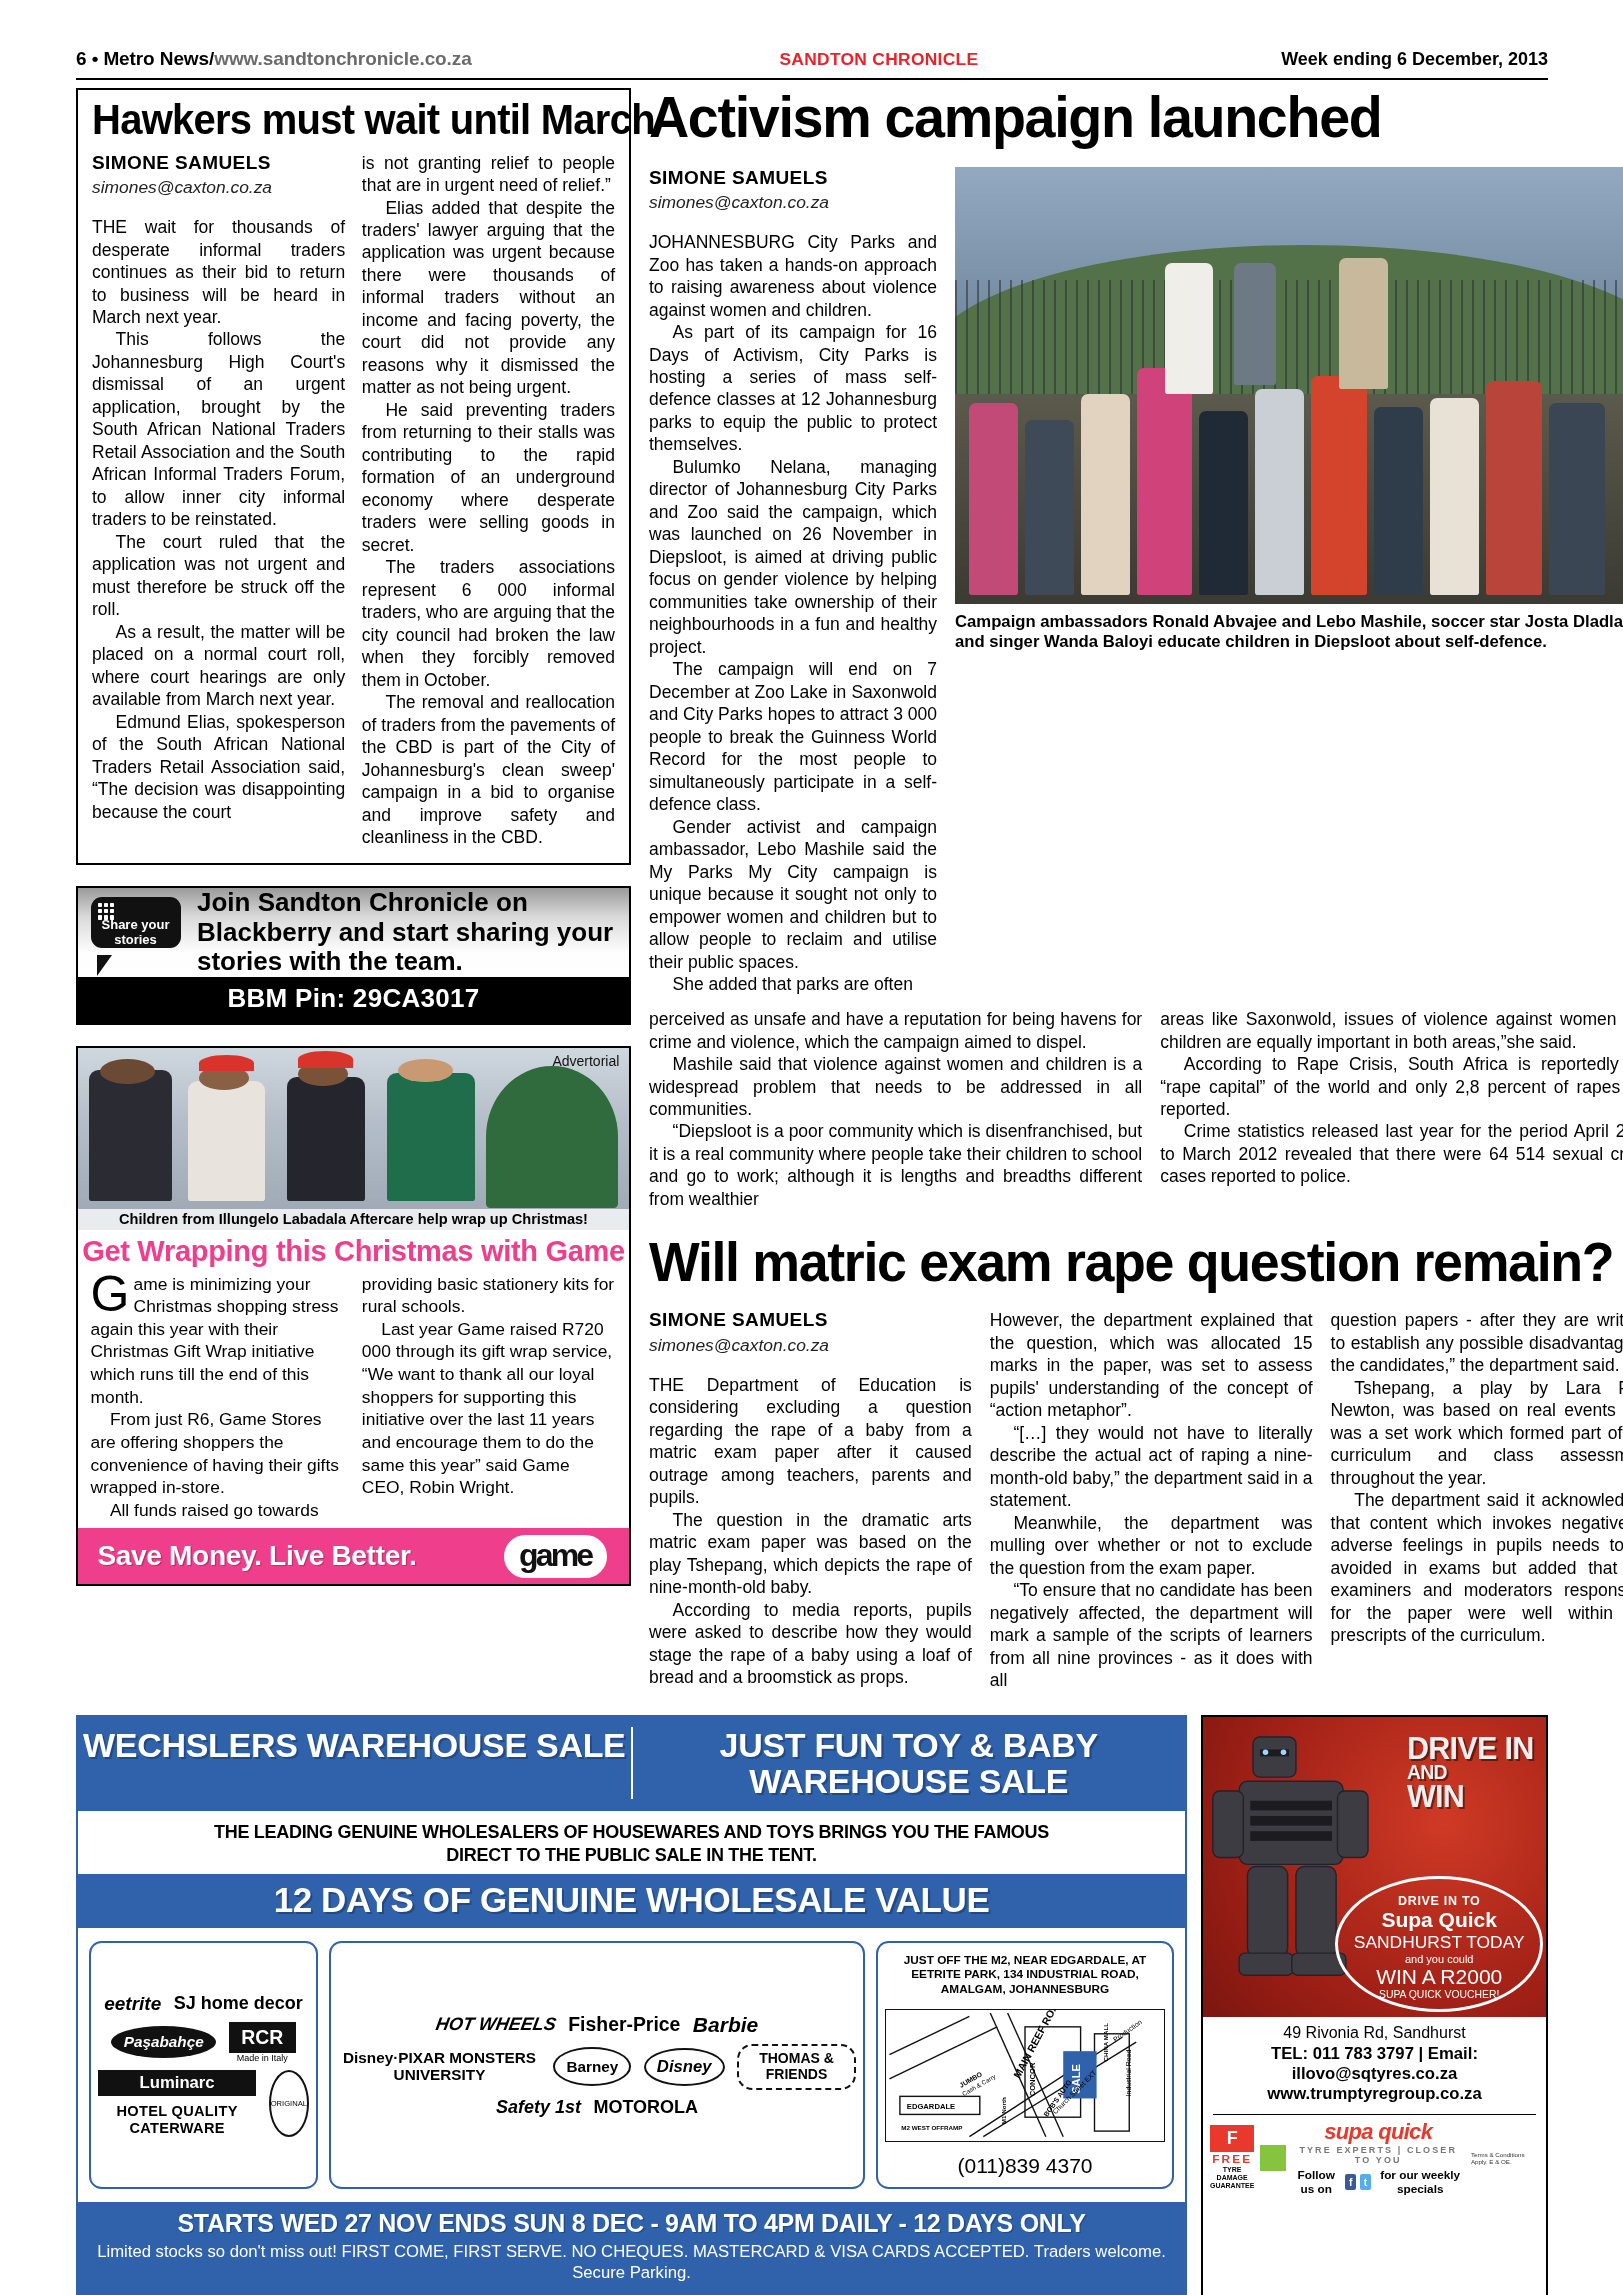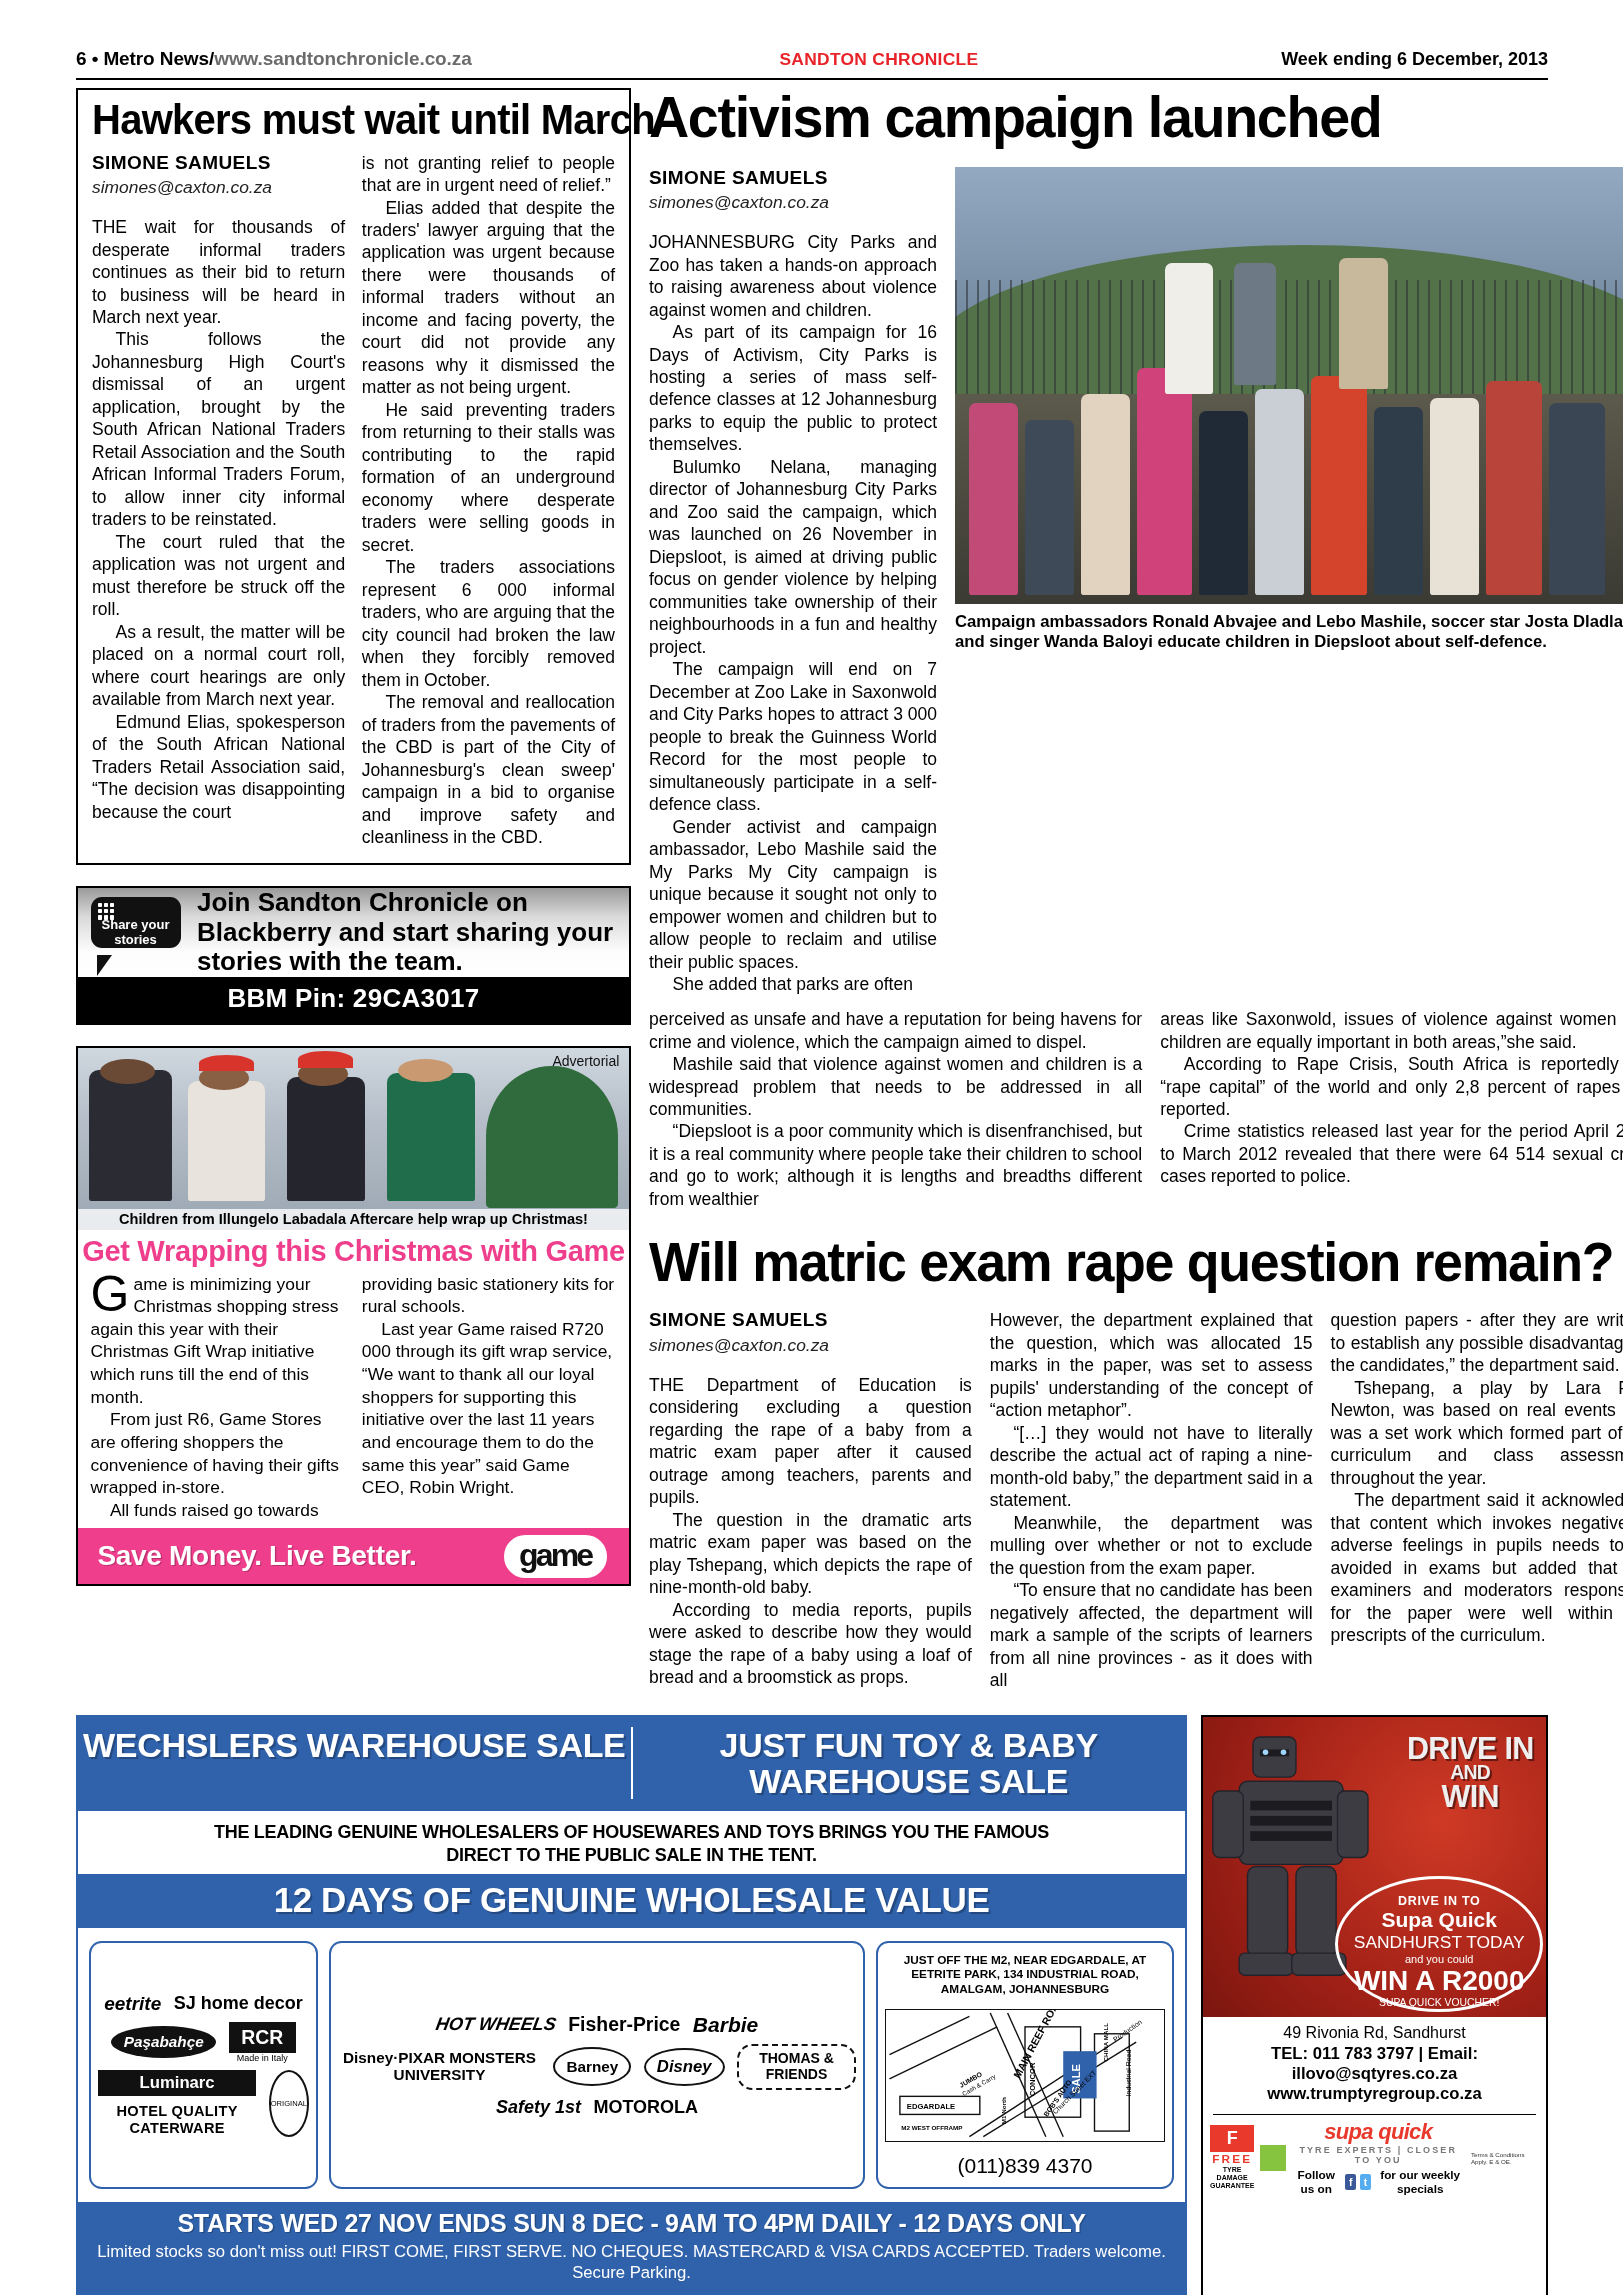--- a/index.html
+++ b/index.html
@@ -159,32 +159,32 @@
   .wech-foot { background: #2f62ab; color: #fff; text-align: center; padding: 7px 0 11px; }
   .wech-foot .l1 { font-size: 25px; font-weight: bold; letter-spacing: -0.3px;
                    text-shadow: 1.4px 1.4px 0 rgba(0,0,0,.25); }
   .wech-foot .l2 { font-size: 16.7px; line-height: 1.3; margin-top: 2.8px; }
 
   
   .supa { width: 347px; flex: 0 0 347px; border: 2.1px solid #000; background: #fff;
           display: flex; flex-direction: column; }
   .supa-top { height: 300px; position: relative; overflow: hidden;
               background: radial-gradient(circle at 70% 35%, #cf3a25 0%, #a32117 58%, #7b160f 100%); }
-  .supa-win { position: absolute; right: 12.5px; top: 16.7px; text-align: center; color: #efefef;
+  .supa-win { position: absolute; right: 12.5px; top: 16.7px; text-align: left; color: #efefef;
               font-size: 30.5px; font-weight: bold; line-height: .96; letter-spacing: -0.7px;
               text-shadow: 2.1px 2.1px 0 rgba(0,0,0,.45); }
   .supa-win small { font-size: 19.4px; display: block; }
   .supa-badge { position: absolute; right: 2.8px; bottom: 5.6px; width: 208px; height: 136px;
                 border-radius: 50%; border: 3.5px solid #fff; color: #fff; text-align: center;
                 padding-top: 15.3px; }
   .supa-badge .b1 { font-size: 12.5px; font-weight: bold; letter-spacing: 0.7px; }
   .supa-badge .b2 { font-size: 21px; font-weight: bold; }
   .supa-badge .b3 { font-size: 17.4px; }
   .supa-badge .b4 { font-size: 11px; }
-  .supa-badge .b5 { font-size: 28px; font-weight: bold; }
+  .supa-badge .b5 { font-size: 21px; font-weight: normal; }
   .supa-badge .b6 { font-size: 10.4px; }
   .robot { position: absolute; left: -4.2px; top: 7px; width: 187px; height: 285px; }
   .supa-info { padding: 7px 7px 4.2px; text-align: center; }
   .supa-info .addr { font-size: 16px; }
   .supa-info .tel { font-size: 16.7px; font-weight: bold; margin-top: 2.1px; }
   .supa-info .web { font-size: 16.7px; font-weight: bold; }
   .supa-rule { border-top: 1.4px solid #000; margin: 5.6px 9.7px 0; }
   .supa-bottom { display: flex; align-items: center; gap: 5.6px; padding: 4.2px 7px 7px; }
   .supa-free { width: 49px; text-align: center; }
   .supa-free .sq { background: #e8392c; color: #fff; font-size: 18px; font-weight: bold;

